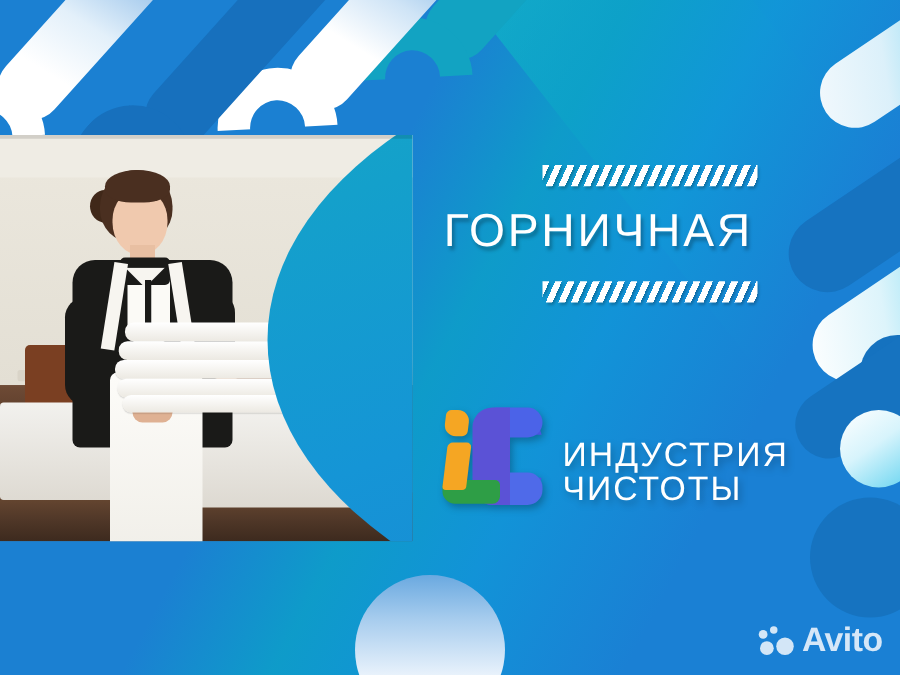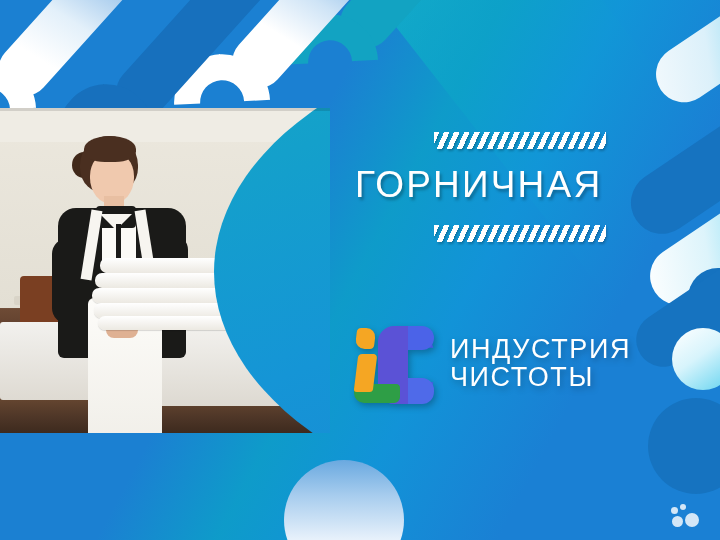--- a/index.html
+++ b/index.html
@@ -231,21 +231,21 @@
     color:#ffffff;
     line-height:1;
     text-shadow:2px 3px 3px rgba(0,0,0,.28);
     white-space:nowrap;
   }
 
   
   .logo{
     position:absolute;
     left:352px;top:322px;
-    display:flex;align-items:center;
+    display:flex;align-items:flex-end;
     z-index:6;
     filter:drop-shadow(2px 3px 3px rgba(0,0,0,.25));
   }
   .logo-mark{
     position:relative;
     width:84px;height:84px;
     flex:0 0 84px;
   }
   .lm-dot{
     position:absolute;left:4px;top:6px;
@@ -429,15 +429,16 @@
     </div>
   </div>
 
   <div class="avito">
     <div class="avito-dots">
       <i class="ad1"></i>
         <i class="ad2"></i>
         <i class="ad3"></i>
         <i class="ad4"></i>
     </div>
+    <div class="avito-word">Avito</div>
   </div>
 
 </div>
 
 </body></html>

